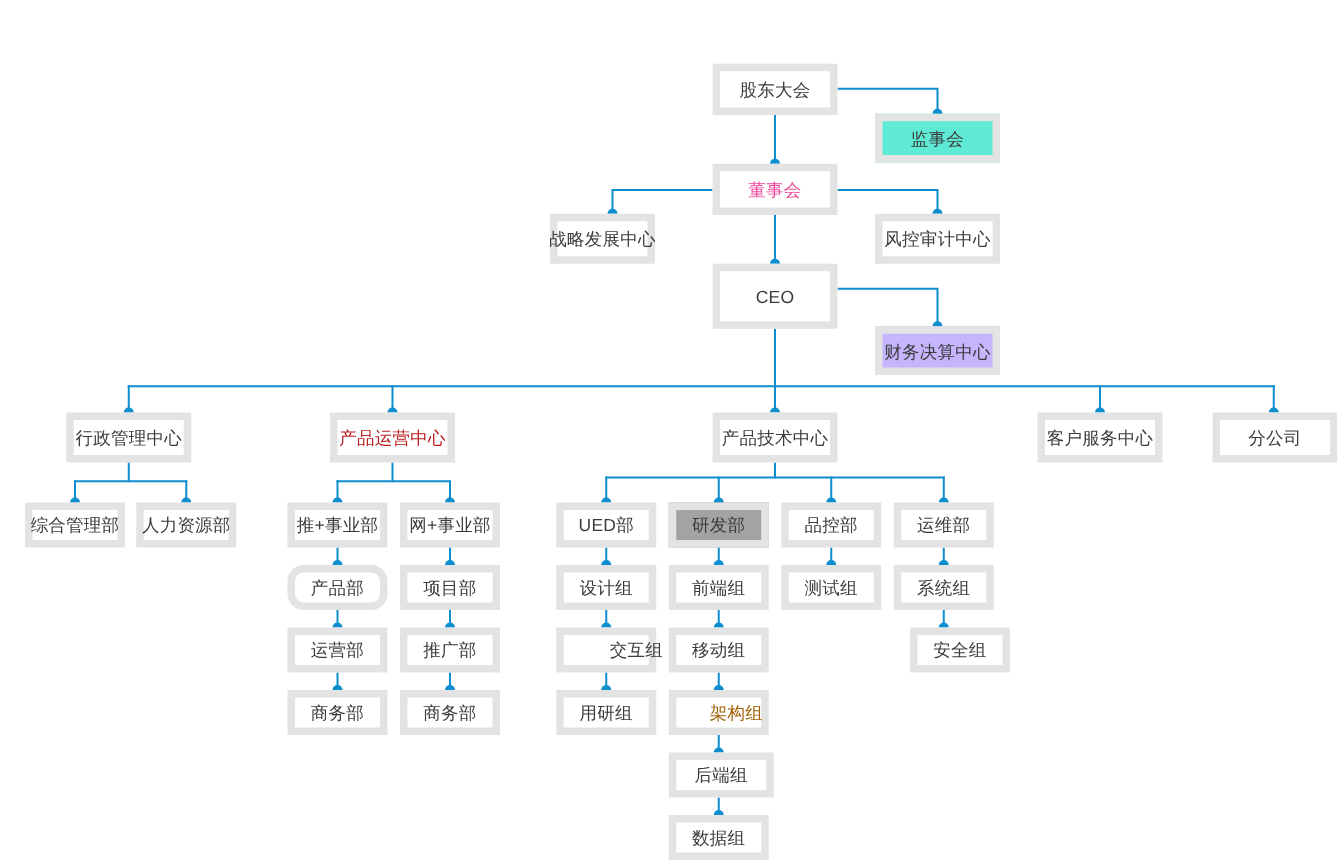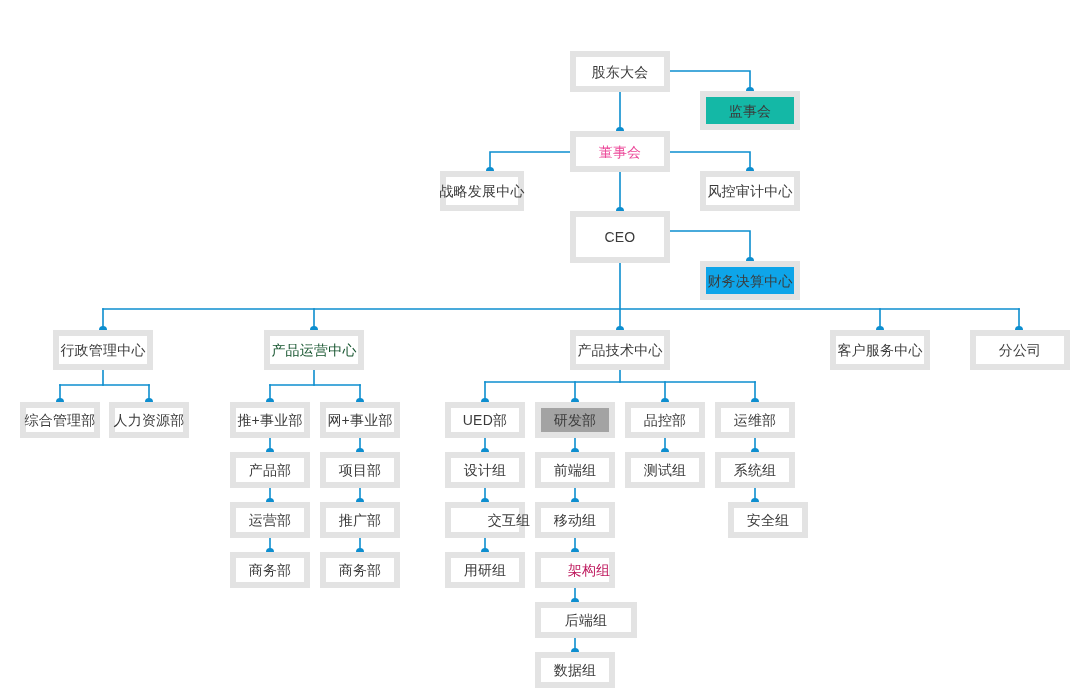--- a/index.html
+++ b/index.html
@@ -128,63 +128,63 @@
       <circle cx="575" cy="602" r="4" fill="#0d8ecf"></circle>
       <circle cx="575" cy="652" r="4" fill="#0d8ecf"></circle>
       <circle cx="665" cy="452" r="4" fill="#0d8ecf"></circle>
       <circle cx="755" cy="452" r="4" fill="#0d8ecf"></circle>
       <circle cx="755" cy="502" r="4" fill="#0d8ecf"></circle>
     </svg>
   <div id="node-layer">
       <div class="node" style="left: 570px; top: 51px; width: 100px; height: 41px; border-color: rgb(227, 227, 227); background: rgb(255, 255, 255);">
         <span class="node-label" style="color: rgb(59, 59, 59);">股东大会</span>
       </div>
-      <div class="node" style="left: 700px; top: 91px; width: 100px; height: 39px; border-color: rgb(227, 227, 227); background: #14b8a6;">
+      <div class="node" style="left: 700px; top: 91px; width: 100px; height: 39px; border-color: rgb(227, 227, 227); background: #5eead4;">
         <span class="node-label" style="color: rgb(59, 59, 59);">监事会</span>
       </div>
       <div class="node" style="left: 570px; top: 131px; width: 100px; height: 41px; border-color: rgb(227, 227, 227); background: rgb(255, 255, 255);">
         <span class="node-label" style="color: #ec4899;">董事会</span>
       </div>
       <div class="node" style="left: 440px; top: 171px; width: 84px; height: 40px; border-color: rgb(227, 227, 227); background: rgb(255, 255, 255);">
         <span class="node-label" style="color: rgb(59, 59, 59);">战略发展中心</span>
       </div>
       <div class="node" style="left: 700px; top: 171px; width: 100px; height: 40px; border-color: rgb(227, 227, 227); background: rgb(255, 255, 255);">
         <span class="node-label" style="color: rgb(59, 59, 59);">风控审计中心</span>
       </div>
       <div class="node" style="left: 570px; top: 211px; width: 100px; height: 52px; border-color: rgb(227, 227, 227); background: rgb(255, 255, 255);">
         <span class="node-label" style="color: rgb(59, 59, 59);">CEO</span>
       </div>
-      <div class="node" style="left: 700px; top: 261px; width: 100px; height: 39px; border-color: rgb(227, 227, 227); background: #0ea5e9;">
+      <div class="node" style="left: 700px; top: 261px; width: 100px; height: 39px; border-color: rgb(227, 227, 227); background: #c4b5fd;">
         <span class="node-label" style="color: rgb(59, 59, 59);">财务决算中心</span>
       </div>
       <div class="node" style="left: 53px; top: 330px; width: 100px; height: 40px; border-color: rgb(227, 227, 227); background: rgb(255, 255, 255);">
         <span class="node-label" style="color: rgb(59, 59, 59);">行政管理中心</span>
       </div>
       <div class="node" style="left: 264px; top: 330px; width: 100px; height: 40px; border-color: rgb(227, 227, 227); background: rgb(255, 255, 255);">
-        <span class="node-label" style="color: #14532d;">产品运营中心</span>
+        <span class="node-label" style="color: #b91c1c;">产品运营中心</span>
       </div>
       <div class="node" style="left: 570px; top: 330px; width: 100px; height: 40px; border-color: rgb(227, 227, 227); background: rgb(255, 255, 255);">
         <span class="node-label" style="color: rgb(59, 59, 59);">产品技术中心</span>
       </div>
       <div class="node" style="left: 830px; top: 330px; width: 100px; height: 40px; border-color: rgb(227, 227, 227); background: rgb(255, 255, 255);">
         <span class="node-label" style="color: rgb(59, 59, 59);">客户服务中心</span>
       </div>
       <div class="node" style="left: 970px; top: 330px; width: 100px; height: 40px; border-color: rgb(227, 227, 227); background: rgb(255, 255, 255);">
         <span class="node-label" style="color: rgb(59, 59, 59);">分公司</span>
       </div>
       <div class="node" style="left: 20px; top: 402px; width: 80px; height: 36px; border-color: rgb(227, 227, 227); background: rgb(255, 255, 255);">
         <span class="node-label" style="color: rgb(59, 59, 59);">综合管理部</span>
       </div>
       <div class="node" style="left: 109px; top: 402px; width: 80px; height: 36px; border-color: rgb(227, 227, 227); background: rgb(255, 255, 255);">
         <span class="node-label" style="color: rgb(59, 59, 59);">人力资源部</span>
       </div>
       <div class="node" style="left: 230px; top: 402px; width: 80px; height: 36px; border-color: rgb(227, 227, 227); background: rgb(255, 255, 255);">
         <span class="node-label" style="color: rgb(59, 59, 59);">推+事业部</span>
       </div>
-      <div class="node" style="left: 230px; top: 452px; width: 80px; height: 36px; border-color: rgb(227, 227, 227); background: rgb(255, 255, 255);">
+      <div class="node" style="left: 230px; top: 452px; width: 80px; height: 36px; border-color: rgb(227, 227, 227); background: rgb(255, 255, 255); border-radius: 13px;">
         <span class="node-label" style="color: rgb(59, 59, 59);">产品部</span>
       </div>
       <div class="node" style="left: 230px; top: 502px; width: 80px; height: 36px; border-color: rgb(227, 227, 227); background: rgb(255, 255, 255);">
         <span class="node-label" style="color: rgb(59, 59, 59);">运营部</span>
       </div>
       <div class="node" style="left: 230px; top: 552px; width: 80px; height: 36px; border-color: rgb(227, 227, 227); background: rgb(255, 255, 255);">
         <span class="node-label" style="color: rgb(59, 59, 59);">商务部</span>
       </div>
       <div class="node" style="left: 320px; top: 402px; width: 80px; height: 36px; border-color: rgb(227, 227, 227); background: rgb(255, 255, 255);">
         <span class="node-label" style="color: rgb(59, 59, 59);">网+事业部</span>
@@ -213,23 +213,23 @@
       <div class="node" style="left: 535px; top: 402px; width: 80px; height: 36px; border-color: rgb(227, 227, 227); background: #a3a3a3;">
         <span class="node-label" style="color: rgb(59, 59, 59);">研发部</span>
       </div>
       <div class="node" style="left: 535px; top: 452px; width: 80px; height: 36px; border-color: rgb(227, 227, 227); background: rgb(255, 255, 255);">
         <span class="node-label" style="color: rgb(59, 59, 59);">前端组</span>
       </div>
       <div class="node" style="left: 535px; top: 502px; width: 80px; height: 36px; border-color: rgb(227, 227, 227); background: rgb(255, 255, 255);">
         <span class="node-label" style="color: rgb(59, 59, 59);">移动组</span>
       </div>
       <div class="node" style="left: 535px; top: 552px; width: 80px; height: 36px; border-color: rgb(227, 227, 227); background: rgb(255, 255, 255);">
-        <span class="node-label" style="color: #be185d; margin-left: 28px;">架构组</span>
-      </div>
-      <div class="node" style="left: 535px; top: 602px; width: 102px; height: 36px; border-color: rgb(227, 227, 227); background: rgb(255, 255, 255);">
+        <span class="node-label" style="color: #a16207; margin-left: 28px;">架构组</span>
+      </div>
+      <div class="node" style="left: 535px; top: 602px; width: 84px; height: 36px; border-color: rgb(227, 227, 227); background: rgb(255, 255, 255);">
         <span class="node-label" style="color: rgb(59, 59, 59);">后端组</span>
       </div>
       <div class="node" style="left: 535px; top: 652px; width: 80px; height: 36px; border-color: rgb(227, 227, 227); background: rgb(255, 255, 255);">
         <span class="node-label" style="color: rgb(59, 59, 59);">数据组</span>
       </div>
       <div class="node" style="left: 625px; top: 402px; width: 80px; height: 36px; border-color: rgb(227, 227, 227); background: rgb(255, 255, 255);">
         <span class="node-label" style="color: rgb(59, 59, 59);">品控部</span>
       </div>
       <div class="node" style="left: 625px; top: 452px; width: 80px; height: 36px; border-color: rgb(227, 227, 227); background: rgb(255, 255, 255);">
         <span class="node-label" style="color: rgb(59, 59, 59);">测试组</span>

